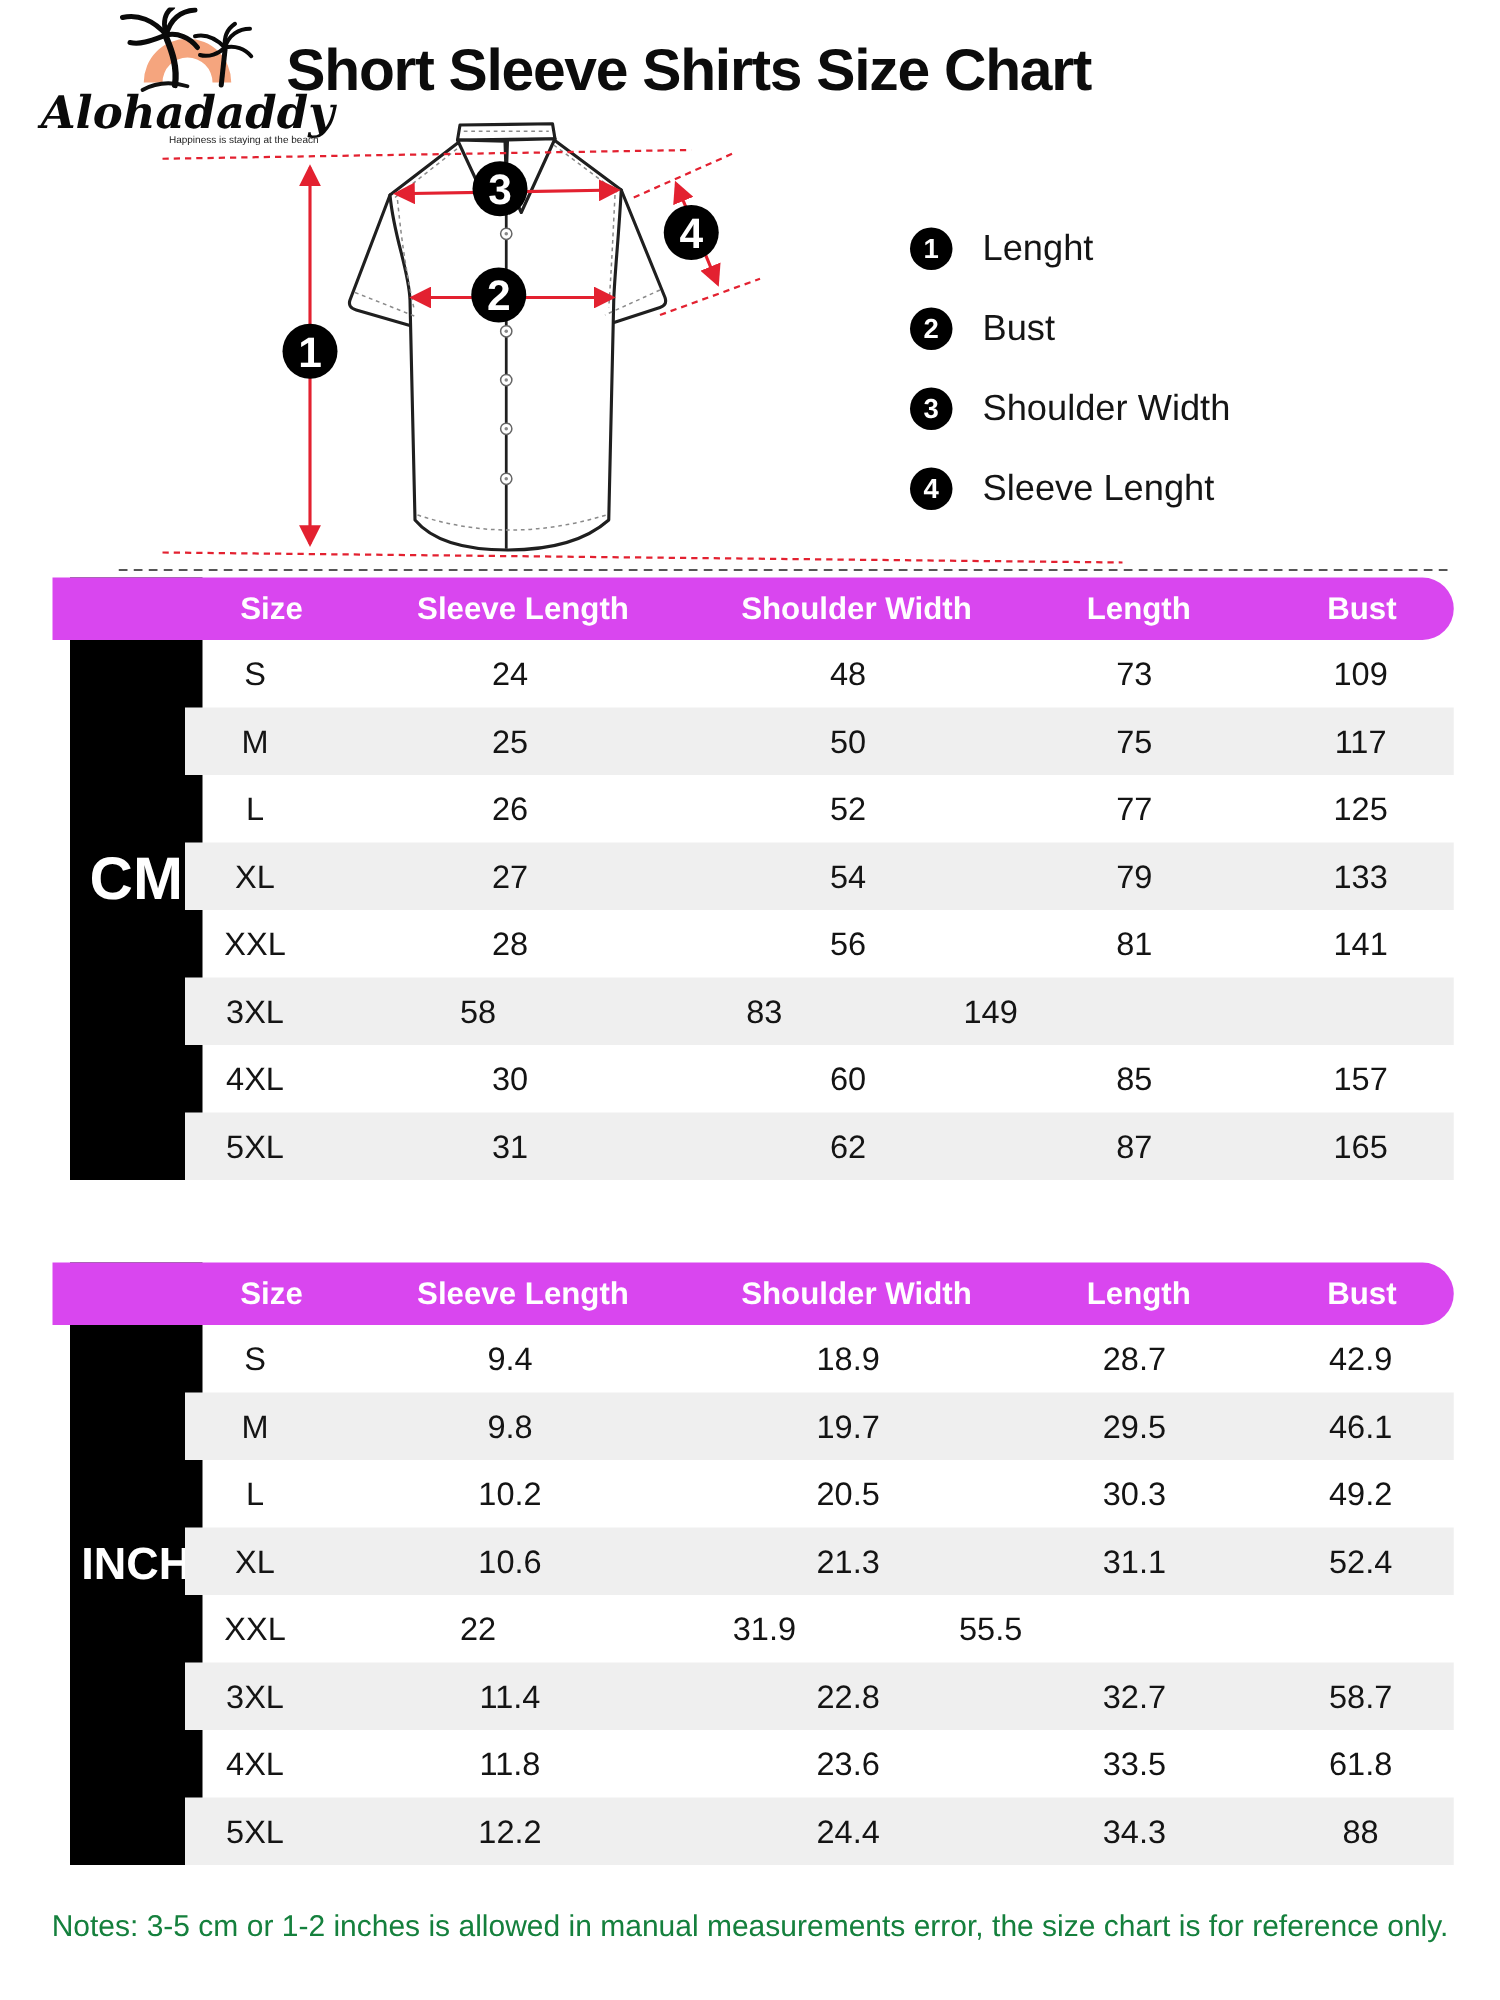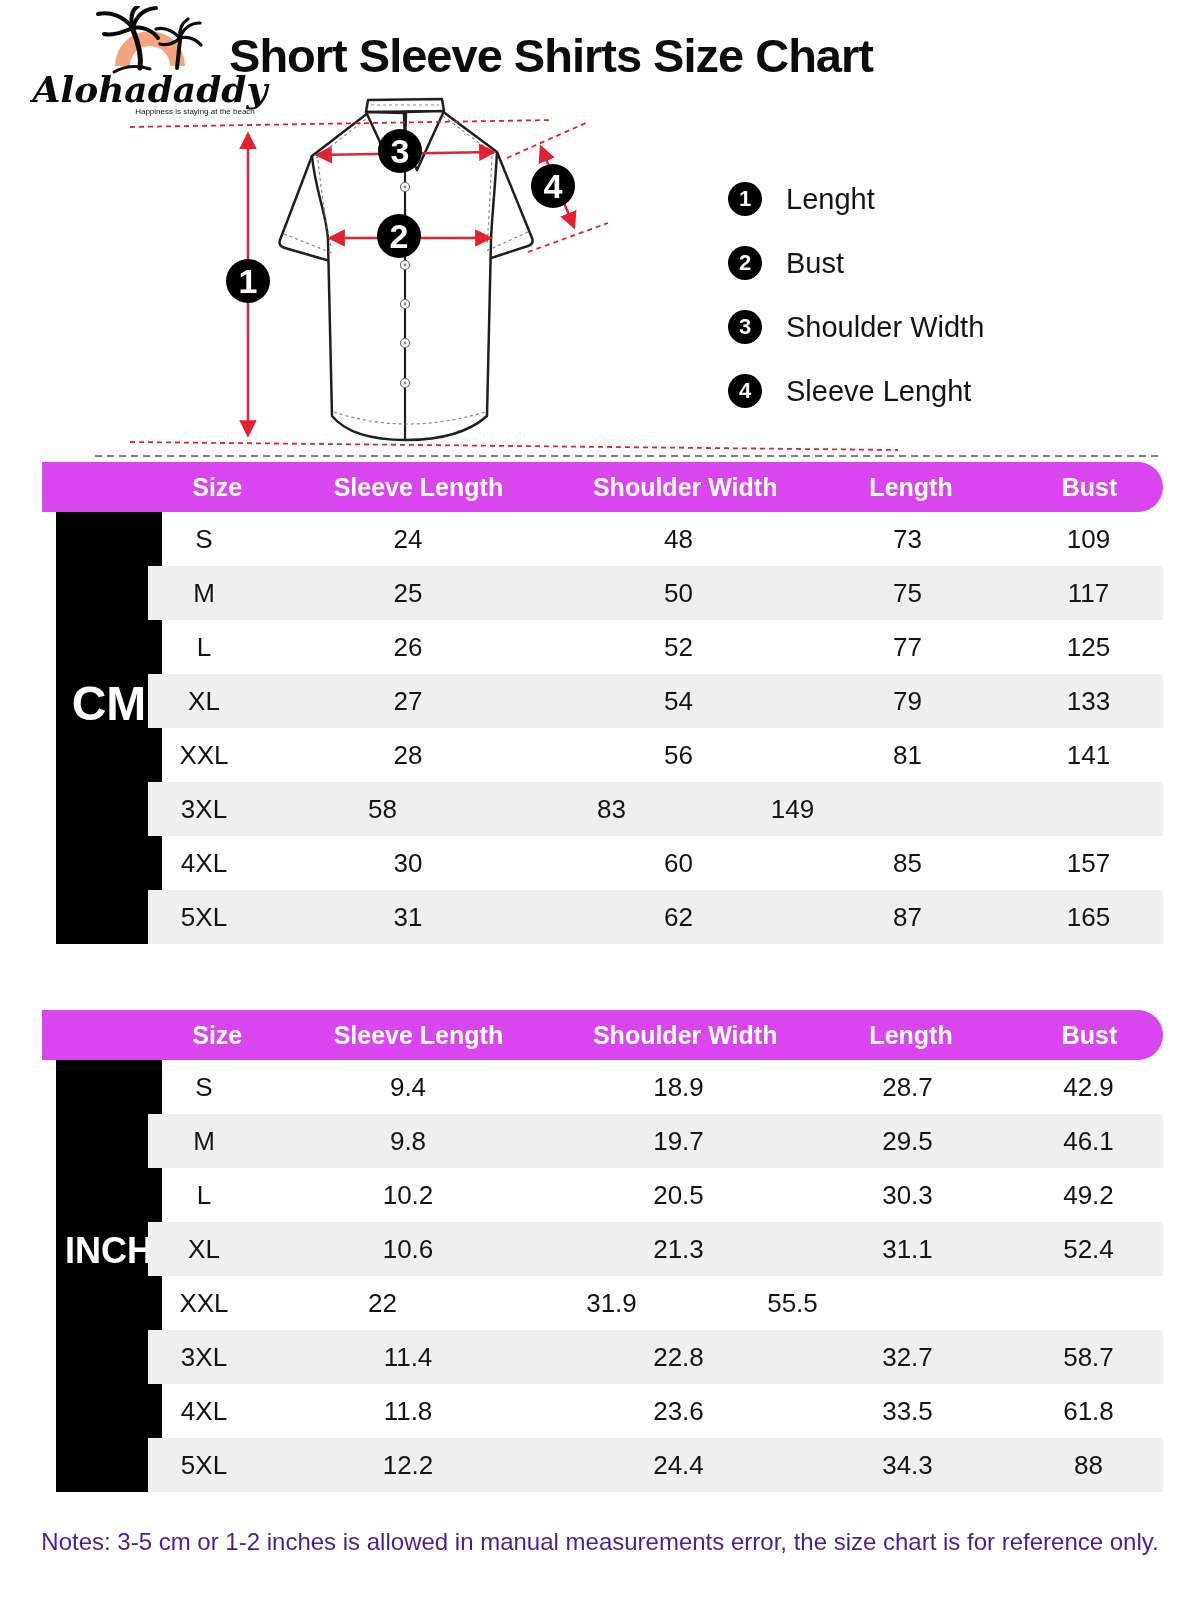--- a/index.html
+++ b/index.html
@@ -35,21 +35,21 @@
           display:flex;align-items:center;}
   .t-head span{color:#fff;font-weight:bold;font-size:25px;text-align:center;}
   .t-rows{position:absolute;left:106px;top:50px;width:1015px;}
   .t-row{height:54px;display:flex;align-items:center;}
   .t-row.stripe{background:#efefef;}
   .t-row span{font-size:26px;text-align:center;color:#141414;}
   .c0{width:112px;} .c1{width:296px;} .c2{width:245px;} .c3{width:213px;} .c4{width:149px;}
 
   
   .note{position:absolute;left:0;top:1528px;width:1200px;text-align:center;
-        font-size:24px;color:#4c1d95;}
+        font-size:24px;color:#15803d;}
 </style>
 </head>
 <body>
 
 <div class="page">
 
   <svg class="logo" viewBox="0 0 240 112">
     <path d="M85,60 A35,35 0 0 1 155,60 L140,60 A20,20 0 0 0 100,60 Z" fill="#f5a57e"></path>
     <path d="M84,66 Q100,57 120,63" stroke="#111" stroke-width="3" fill="none" stroke-linecap="round"></path>
     <g stroke="#0a0a0a" fill="none" stroke-linecap="round">

